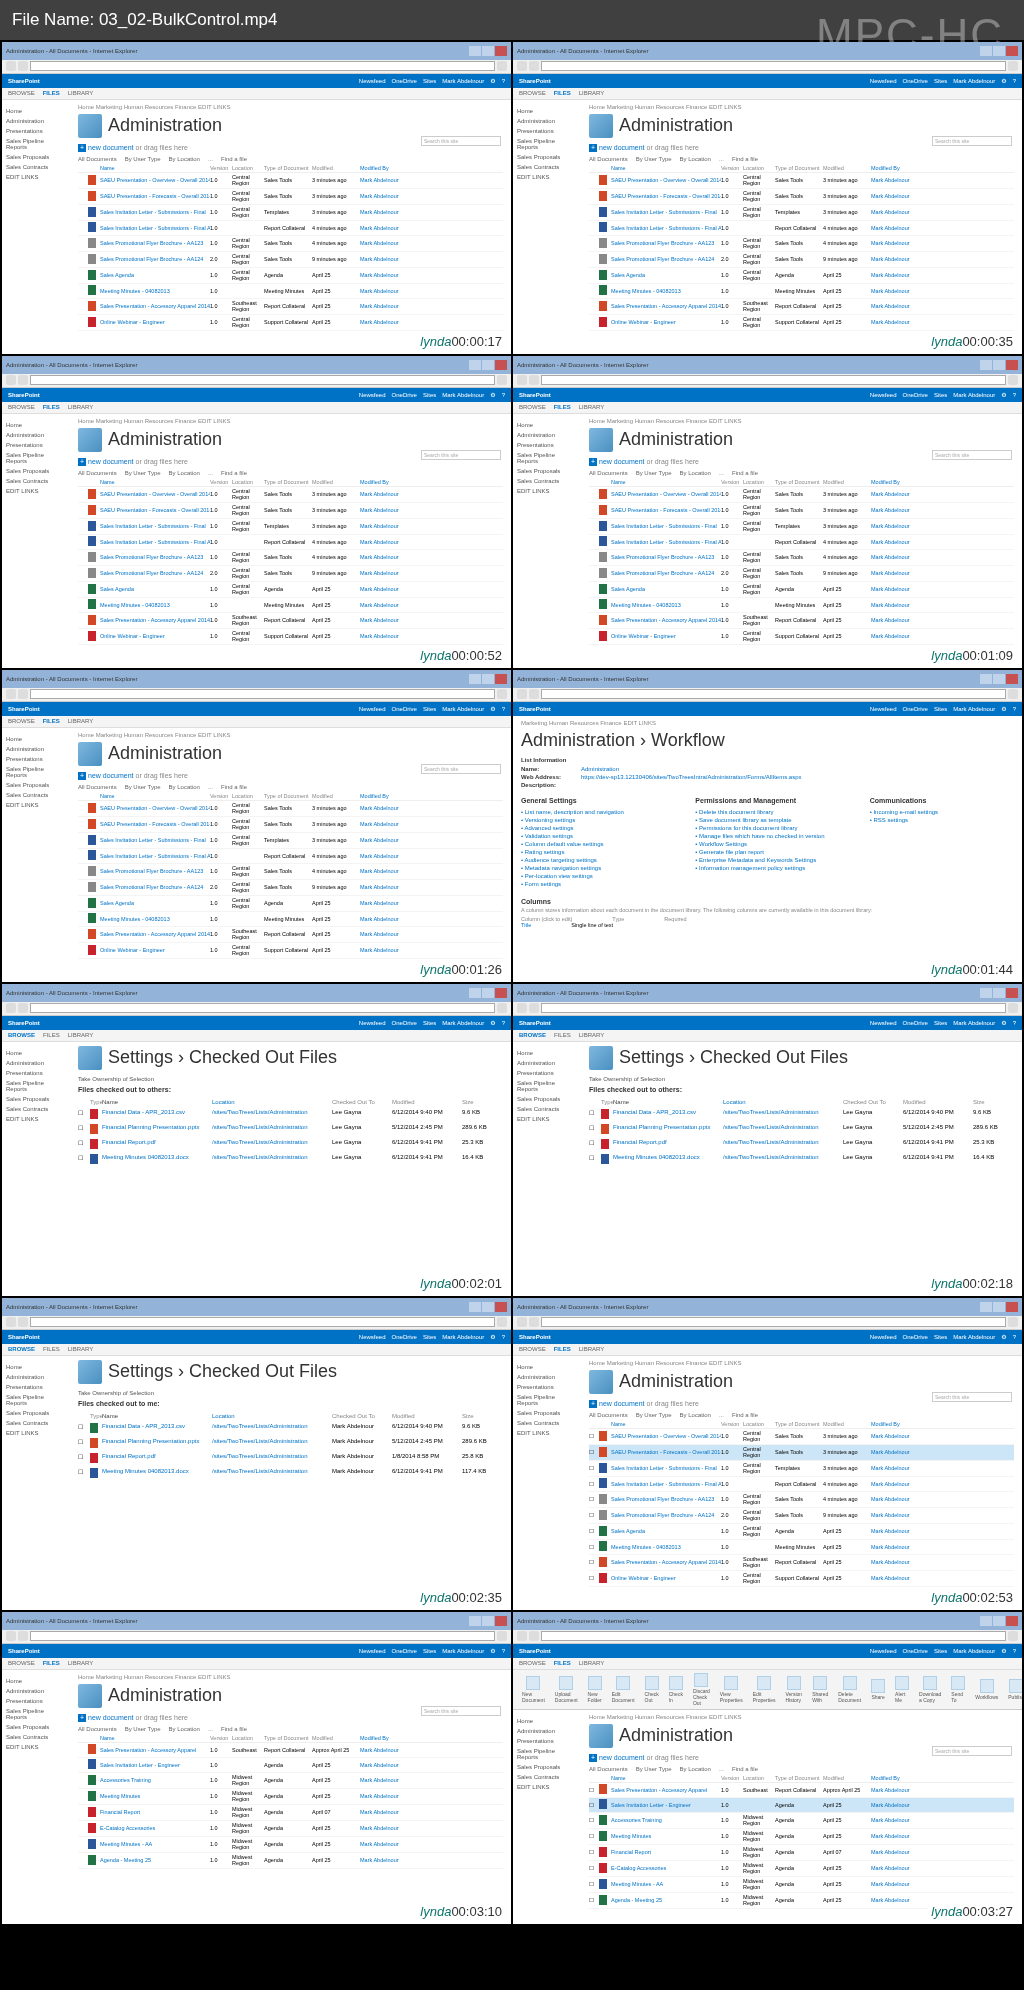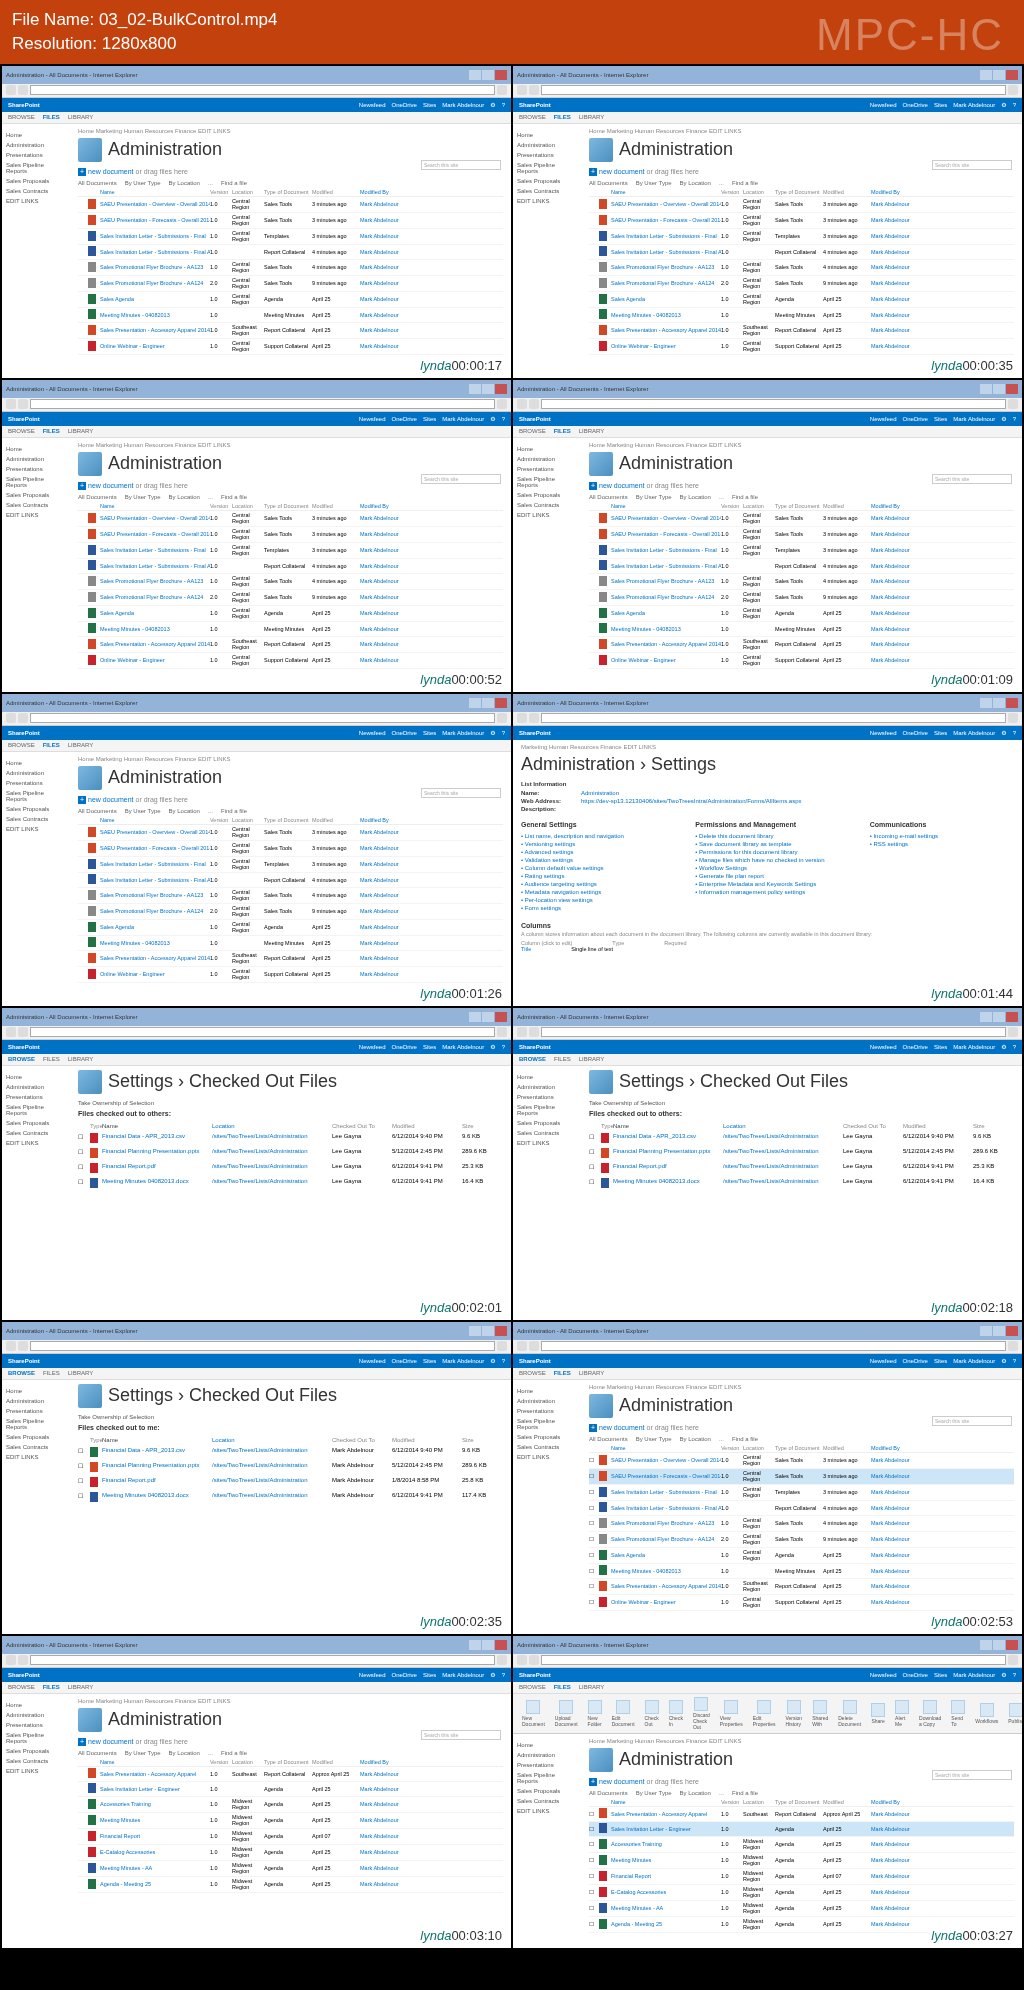--- a/index.html
+++ b/index.html
@@ -1,17 +1,17 @@
 <!DOCTYPE html>
 <html><head>
 <meta charset="utf-8">
 <style>
 * { margin: 0; padding: 0; box-sizing: border-box; }
 body { font-family: "Segoe UI", Arial, sans-serif; background: #000; width: 1024px; }
-.header-info { background: #c2410c; color: #fff; padding: 8px 12px; font-size: 17px; position: relative; }
+.header-info { background: #404040; color: #fff; padding: 8px 12px; font-size: 17px; position: relative; }
 .header-info .line { line-height: 1.4; }
 .mpc-logo { position: absolute; right: 20px; top: 10px; font-size: 44px; font-weight: 300; color: rgba(255,255,255,0.35); letter-spacing: 2px; }
 .grid { display: grid; grid-template-columns: 1fr 1fr; gap: 2px; background: #000; padding: 2px; }
 .thumb { background: #fff; height: 312px; position: relative; overflow: hidden; font-size: 7px; }
 .win-chrome { background: #93b4d8; height: 18px; display: flex; align-items: center; padding: 0 4px; font-size: 6px; color: #333; }
 .win-chrome .title { flex: 1; white-space: nowrap; overflow: hidden; }
 .win-btns { display: flex; gap: 1px; }
 .win-btns span { width: 12px; height: 10px; background: #bfd4ea; display: inline-block; }
 .win-btns span:last-child { background: #c75050; }
 .ie-toolbar { background: #f0f0f0; height: 14px; border-bottom: 1px solid #ccc; display: flex; align-items: center; gap: 2px; padding: 0 4px; }
@@ -79,21 +79,20 @@
 .ribbon-full { background: #f4f4f4; height: 40px; display: flex; align-items: center; gap: 4px; padding: 2px 6px; border-bottom: 1px solid #ccc; }
 .ribbon-full .rb-btn { display: flex; flex-direction: column; align-items: center; font-size: 5px; color: #555; gap: 1px; padding: 0 3px; }
 .ribbon-full .rb-ico { width: 14px; height: 14px; background: #d8e8f5; border: 1px solid #b0d0e8; }
 .row.sel { background: #cde6f7; }
 </style>
 </head>
 <body>
 
 <div class="header-info">
   <div class="line">File Name: 03_02-BulkControl.mp4</div>
-  <div class="line">Resolution: 1280x800</div>
   <div class="mpc-logo">MPC-HC</div>
 </div>
 
 <div class="grid">
 
   <div class="thumb">
       <div class="win-chrome">
         <span class="title">Administration - All Documents - Internet Explorer</span>
         <div class="win-btns">
           <span></span>
@@ -979,21 +978,21 @@
           <span>OneDrive</span>
           <span>Sites</span>
           <span>Mark Abdelnour</span>
           <span>⚙</span>
           <span>?</span>
         </div>
       </div>
       <div class="sp-body">
         <div class="sp-main">
           <div class="breadcrumb">Marketing   Human Resources   Finance   EDIT LINKS</div>
-          <div class="page-title">Administration  ›  Settings</div>
+          <div class="page-title">Administration  ›  Workflow</div>
           <div class="info-block">
             <div style="font-weight:600;color:#333;margin-bottom:2px">List Information</div>
             <div class="row">
               <span class="lbl">Name:</span>
               <span style="color:#0072c6">Administration</span>
             </div>
             <div class="row">
               <span class="lbl">Web Address:</span>
               <span style="color:#0072c6">https://dev-sp13.12130406/sites/TwoTreesIntra/Administration/Forms/AllItems.aspx</span>
             </div>

